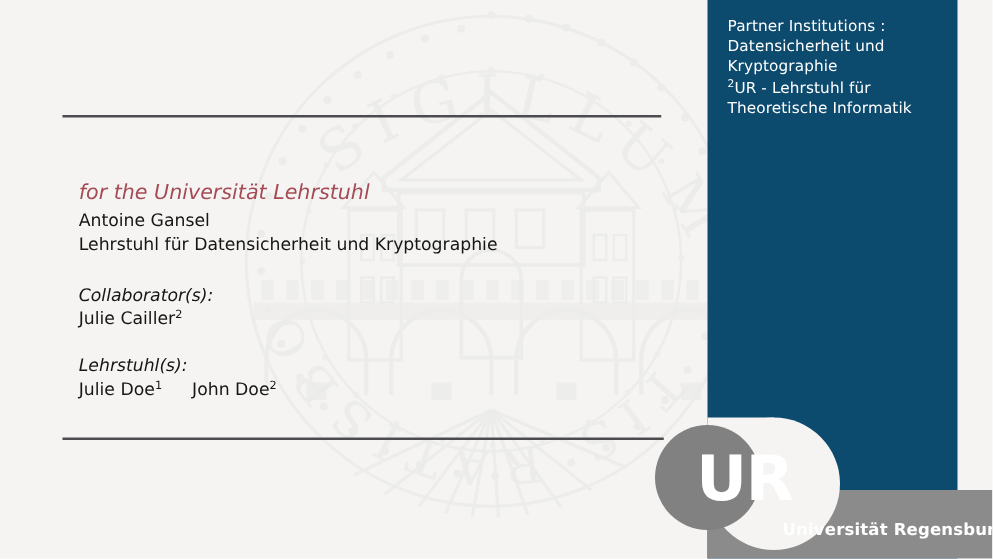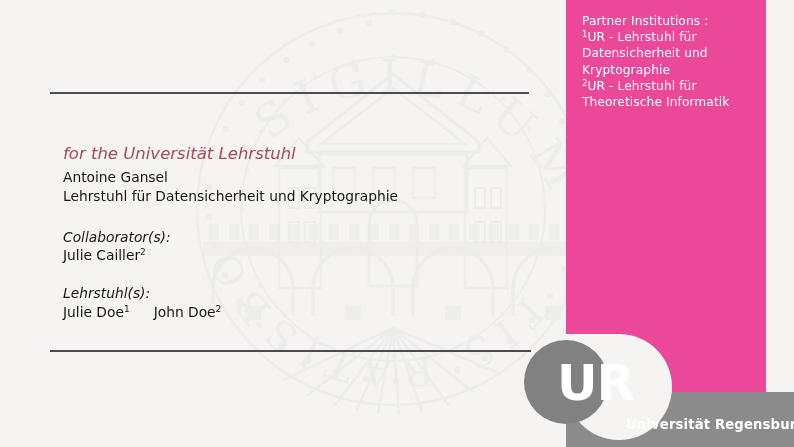--- a/index.html
+++ b/index.html
@@ -29,21 +29,21 @@
     pointer-events: none;
   }
 
   
   #sidebar {
     position: absolute;
     left: 566px;
     top: 0;
     width: 200px;
     height: 447px;
-    background: #ec4899;
+    background: #0c4a6e;
   }
   #partner-block {
     position: absolute;
     left: 16px;
     top: 13px;
     width: 200px;
     color: #ffffff;
     font-size: 12.2px;
     line-height: 16.2px;
     letter-spacing: 0.1px;
@@ -371,21 +371,20 @@
 
   <div class="role-label" id="collab-label">Collaborator(s):</div>
   <div class="role-names" id="collab-names"><span>Julie Cailler</span><sup>2</sup></div>
 
   <div class="role-label" id="super-label">Lehrstuhl(s):</div>
   <div class="role-names" id="super-names"><span>Julie Doe</span><sup>1</sup><span class="gap"></span><span>John Doe</span><sup>2</sup></div>
 
   <div id="sidebar">
     <div id="partner-block">
       <div class="pline">Partner Institutions :</div>
-      <div class="pline"><sup>1</sup><span>UR - Lehrstuhl für</span></div>
       <div class="pline">Datensicherheit und</div>
       <div class="pline">Kryptographie</div>
       <div class="pline"><sup>2</sup><span>UR - Lehrstuhl für</span></div>
       <div class="pline">Theoretische Informatik</div>
     </div>
   </div>
 
   <div id="footer-band"></div>
   <div id="logo-disc-light"></div>
   <div id="logo-disc-light-sq"></div>

